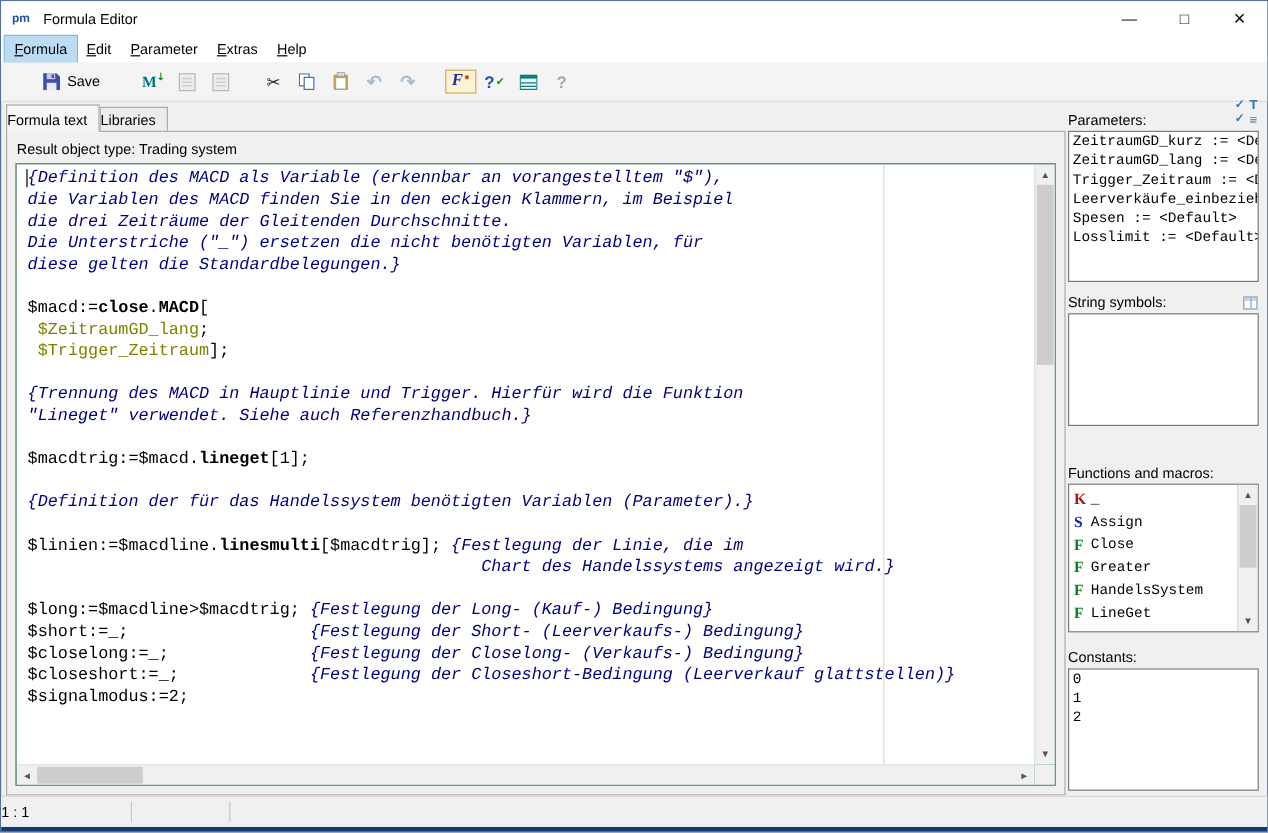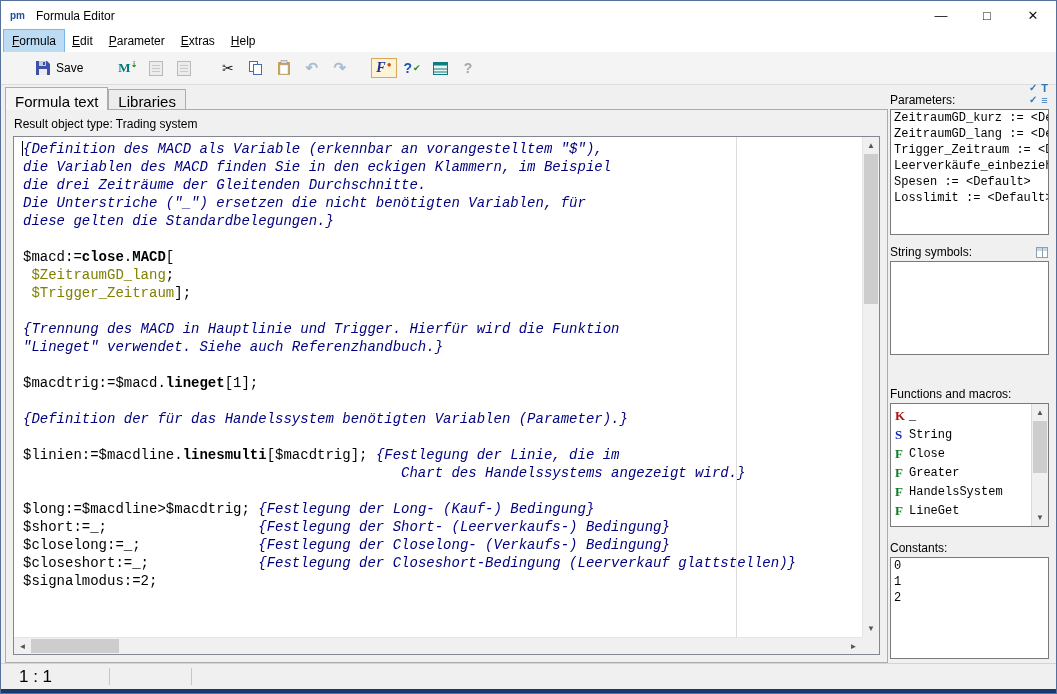--- a/index.html
+++ b/index.html
@@ -36,21 +36,21 @@
   .ic-f { color:#1a2f9e; font-weight:bold; font-style:italic; font-size:14px; font-family:"Liberation Serif",serif; }
   .ic-f-dot { color:#d04a10; font-size:8px; margin-left:1px; }
   .ic-q { color:#1a53b0; font-weight:bold; font-size:14px; }
   .ic-q-check { color:#1a8f1a; font-size:9px; margin-left:1px; }
   .ic-help-dis { color:#a6a6a6; font-weight:bold; font-size:14px; }
 
   
   .main { flex:1; display:flex; min-height:0; }
   .tab-area { flex:1; display:flex; flex-direction:column; padding:2px 0 0 4px; min-width:0; }
   .tab-strip { display:flex; height:22px; flex:0 0 auto; }
-  .tab { padding:3px 9px 0 9px; border:1px solid #acacac; border-bottom:none; background:#ececec; font-size:15px; margin-top:2px; }
+  .tab { padding:3px 9px 0 0; border:1px solid #acacac; border-bottom:none; background:#ececec; font-size:12px; margin-top:2px; }
   .tab.active { background:#f5f5f5; margin-top:0; padding-top:5px; margin-bottom:-1px; position:relative; z-index:2; }
   .tab-page { flex:1; border:1px solid #acacac; background:#f0f0f0; display:flex; flex-direction:column; margin-right:2px; min-height:0; }
   .result-label { padding:7px 8px 5px 8px; font-size:12px; flex:0 0 auto; }
 
   
   .editor-frame { flex:1; margin:0 7px 7px 7px; border:1px solid #828790; background:#15803d; display:grid; grid-template-columns:1fr 17px; grid-template-rows:1fr 17px; min-height:0; }
   .editor-content { position:relative; overflow:hidden; padding:3px 0 0 9px; font-family:"Liberation Mono",monospace; font-size:14px; line-height:18px; background:#fff; }
   .ed-line { white-space:pre; height:18px; }
   .seg-p { color:#000; }
   .seg-b { color:#000; font-weight:bold; }
@@ -91,21 +91,21 @@
   .fn-label { font-family:"Liberation Mono",monospace; font-size:12px; }
   .fn-scroll { flex:0 0 17px; background:#f0f0f0; border-left:1px solid #d9d9d9; display:flex; flex-direction:column; }
   .fn-track { flex:1; position:relative; }
   .fn-thumb { position:absolute; top:0; left:1px; right:1px; height:52px; background:#cdcdcd; }
   .gap6 { margin-top:6px; }
   .gap28 { margin-top:28px; }
   .gap10 { margin-top:10px; }
 
   
   .statusbar { height:26px; background:#f0f0f0; border-top:1px solid #d4d4d4; display:flex; align-items:center; flex:0 0 auto; position:relative; }
-  .status-zoom { margin-left:18px; font-size:17px; }
+  .status-zoom { font-size:12px; }
   .status-sep { position:absolute; top:4px; bottom:4px; width:1px; background:#c6c6c6; }
   .bottom-strip { height:4px; background:#153a6b; flex:0 0 auto; }
 </style>
 </head>
 <body>
 
 <div class="window">
 
   <div class="titlebar">
     <span class="app-icon">pm</span>
@@ -282,21 +282,21 @@
         <span>Functions and macros:</span>
       </div>
       <div class="listbox lb-funcs">
         <div class="fn-items">
             <div class="fn-row">
               <span class="fn-icon" style="color: rgb(176, 21, 21);">K</span>
               <span class="fn-label">_</span>
             </div>
             <div class="fn-row">
               <span class="fn-icon" style="color: rgb(20, 34, 187);">S</span>
-              <span class="fn-label">String</span>
+              <span class="fn-label">Assign</span>
             </div>
             <div class="fn-row">
               <span class="fn-icon" style="color: rgb(14, 125, 34);">F</span>
               <span class="fn-label">Close</span>
             </div>
             <div class="fn-row">
               <span class="fn-icon" style="color: rgb(14, 125, 34);">F</span>
               <span class="fn-label">Greater</span>
             </div>
             <div class="fn-row">

